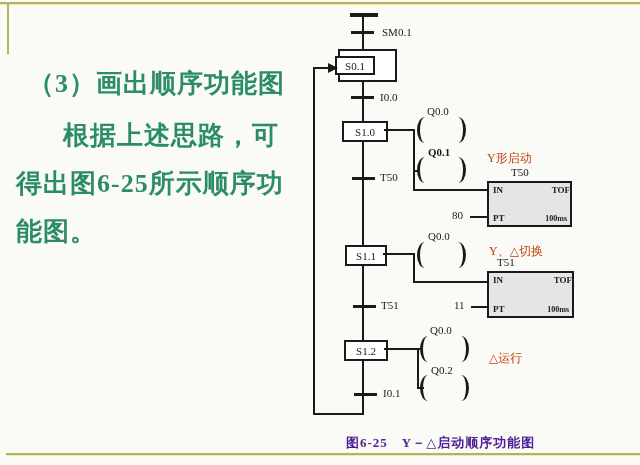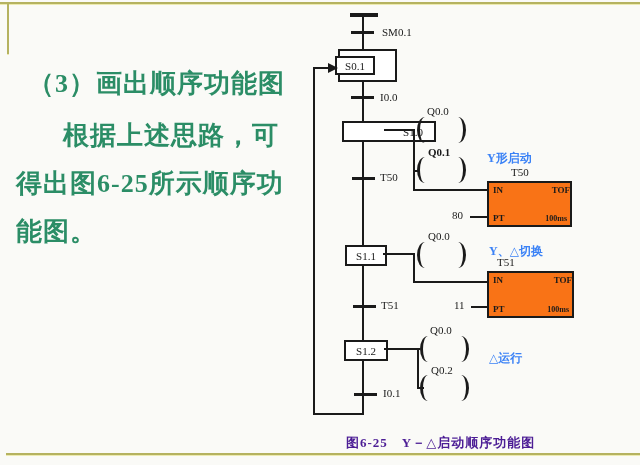--- a/index.html
+++ b/index.html
@@ -13,24 +13,24 @@
   
   .hline,.vline,.tick,.startbar{position:absolute;background:#1a1a1a;}
   .hline{height:2px;} .vline{width:2px;}
   .tick{width:23px;height:3px;}
   .startbar{width:28px;height:4px;}
   .state{position:absolute;border:2px solid #1a1a1a;background:#fff;
          display:flex;align-items:center;justify-content:center;
          font-size:11px;color:#1a1a1a;}
   .state-outer{position:absolute;border:2px solid #1a1a1a;background:#fff;}
   .lbl{position:absolute;font-size:11px;color:#1a1a1a;white-space:nowrap;}
-  .lbl-cn{position:absolute;font-size:12px;font-weight:bold;color:#3b82f6;white-space:nowrap;}
+  .lbl-cn{position:absolute;font-size:12px;font-weight:normal;color:#c2410c;white-space:nowrap;}
   .paren-l{position:absolute;width:13px;height:26px;border-left:3px solid #1a1a1a;border-radius:50%;}
   .paren-r{position:absolute;width:13px;height:26px;border-right:3px solid #1a1a1a;border-radius:50%;}
-  .timerbox{position:absolute;border:2px solid #1a1a1a;background:#f97316;
+  .timerbox{position:absolute;border:2px solid #1a1a1a;background:#e5e5e5;
             font-size:9px;font-weight:bold;color:#1a1a1a;}
   .timerbox .tl{position:absolute;top:2px;left:4px;}
   .timerbox .tr{position:absolute;top:2px;right:0;text-align:right;}
   .timerbox .bl{position:absolute;bottom:2px;left:4px;}
   .timerbox .br{position:absolute;bottom:2px;right:3px;font-size:8px;}
   .arrowhead{position:absolute;width:0;height:0;border-left:10px solid #1a1a1a;
              border-top:5px solid transparent;border-bottom:5px solid transparent;}
   .caption{position:absolute;font-size:13px;font-weight:bold;color:#4c1d95;
            letter-spacing:1px;white-space:nowrap;}
 </style>
@@ -57,21 +57,21 @@
 <div class="lbl" style="left:382px;top:26px;">SM0.1</div>
 
 <div class="state-outer" style="left:338px;top:49px;width:55px;height:29px;"></div>
 <div class="state" style="left:335px;top:56px;width:36px;height:15px;">
   <span>S0.1</span>
 </div>
 
 <div class="tick" style="left:351px;top:96px;"></div>
 <div class="lbl" style="left:380px;top:91px;">I0.0</div>
 
-<div class="state" style="left:342px;top:121px;width:42px;height:17px;padding-left:48px;">
+<div class="state" style="left:342px;top:121px;width:42px;height:17px;">
   <span>S1.0</span>
 </div>
 
 <div class="tick" style="left:352px;top:177px;"></div>
 <div class="lbl" style="left:380px;top:171px;">T50</div>
 
 <div class="state" style="left:345px;top:245px;width:38px;height:17px;">
   <span>S1.1</span>
 </div>
 

